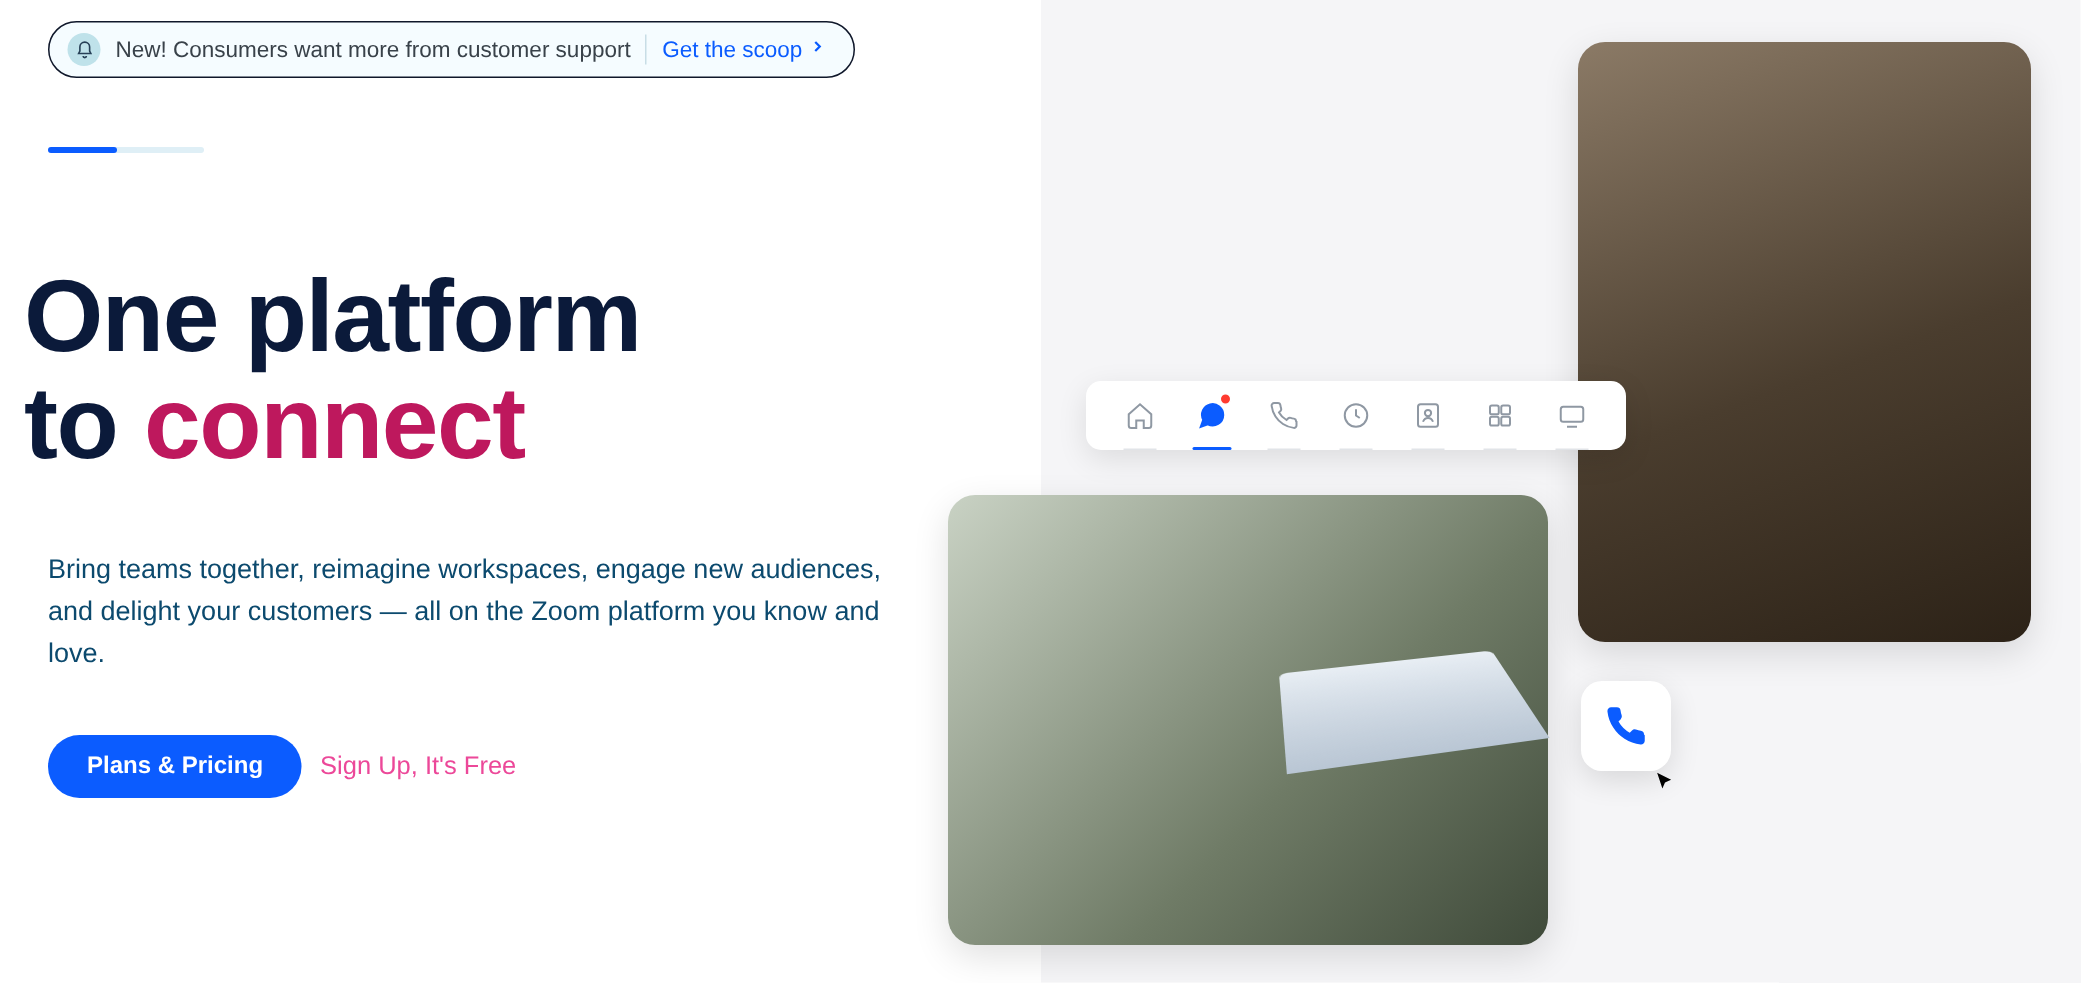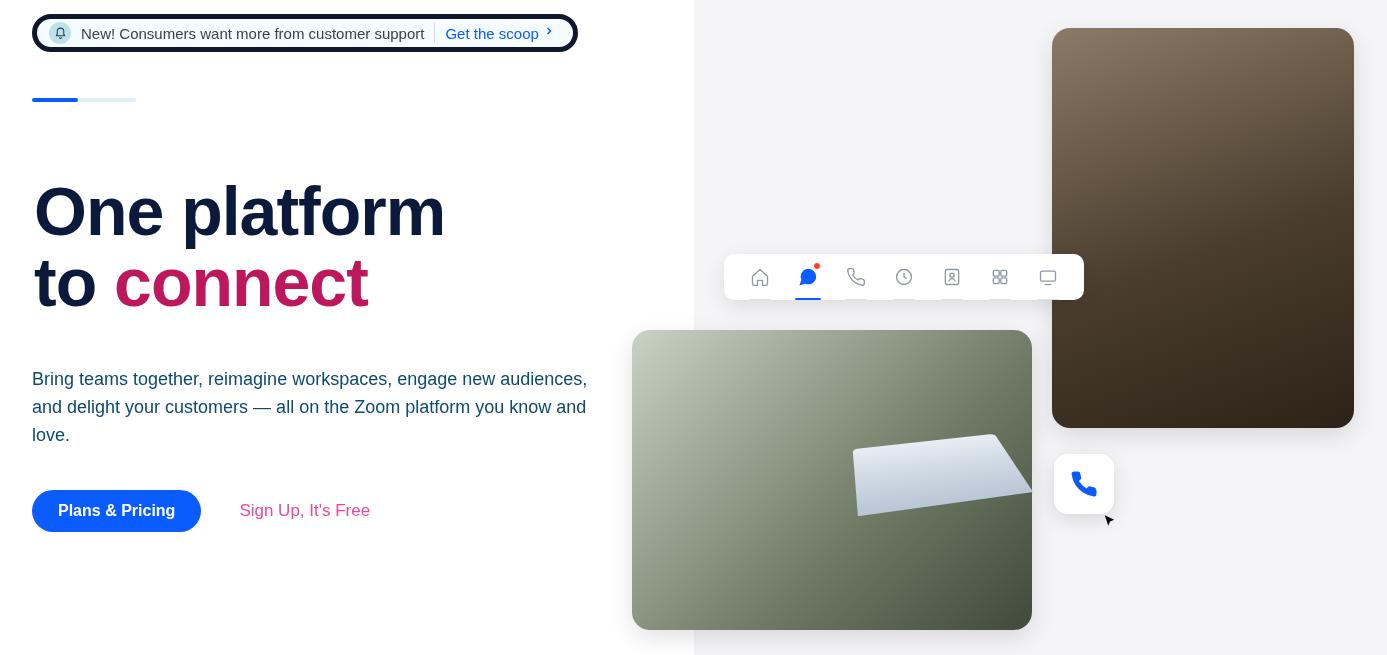--- a/index.html
+++ b/index.html
@@ -12,21 +12,21 @@
     overflow: hidden;
   }
 
   
   .announce {
     position: absolute;
     left: 32px;
     top: 14px;
     height: 38px;
     padding: 0 18px 0 12px;
-    border: 5px solid #0f172a;
+    border: 1px solid #0f172a;
     border-radius: 999px;
     background: #f5fcff;
     display: flex;
     align-items: center;
     gap: 10px;
     font-size: 15px;
   }
   .announce .bell {
     width: 22px; height: 22px; border-radius: 50%;
     background: #bfe2ea;
@@ -57,21 +57,21 @@
     content: "";
     position: absolute; left: 0; top: 0;
     width: 46px; height: 4px;
     background: #0b5cff;
     border-radius: 2px;
   }
 
   
   .headline {
     position: absolute;
-    left: 34px; top: 176px;
+    left: 16px; top: 176px;
     font-size: 68px;
     font-weight: 600;
     line-height: 1.05;
     letter-spacing: -1px;
     color: #0b1a3a;
   }
   .headline .accent { color: #be185d; }
 
   
   .sub {
@@ -80,21 +80,21 @@
     width: 570px;
     font-size: 18px;
     line-height: 1.55;
     color: #0c4a6e;
   }
 
   
   .ctas {
     position: absolute;
     left: 32px; top: 490px;
-    display: flex; align-items: center; gap: 38px;
+    display: flex; align-items: center; gap: 12px;
   }
   .btn-primary {
     background: #0b5cff;
     color: #fff;
     font-size: 16px;
     font-weight: 600;
     padding: 12px 26px;
     border-radius: 999px;
     border: none;
     cursor: pointer;

